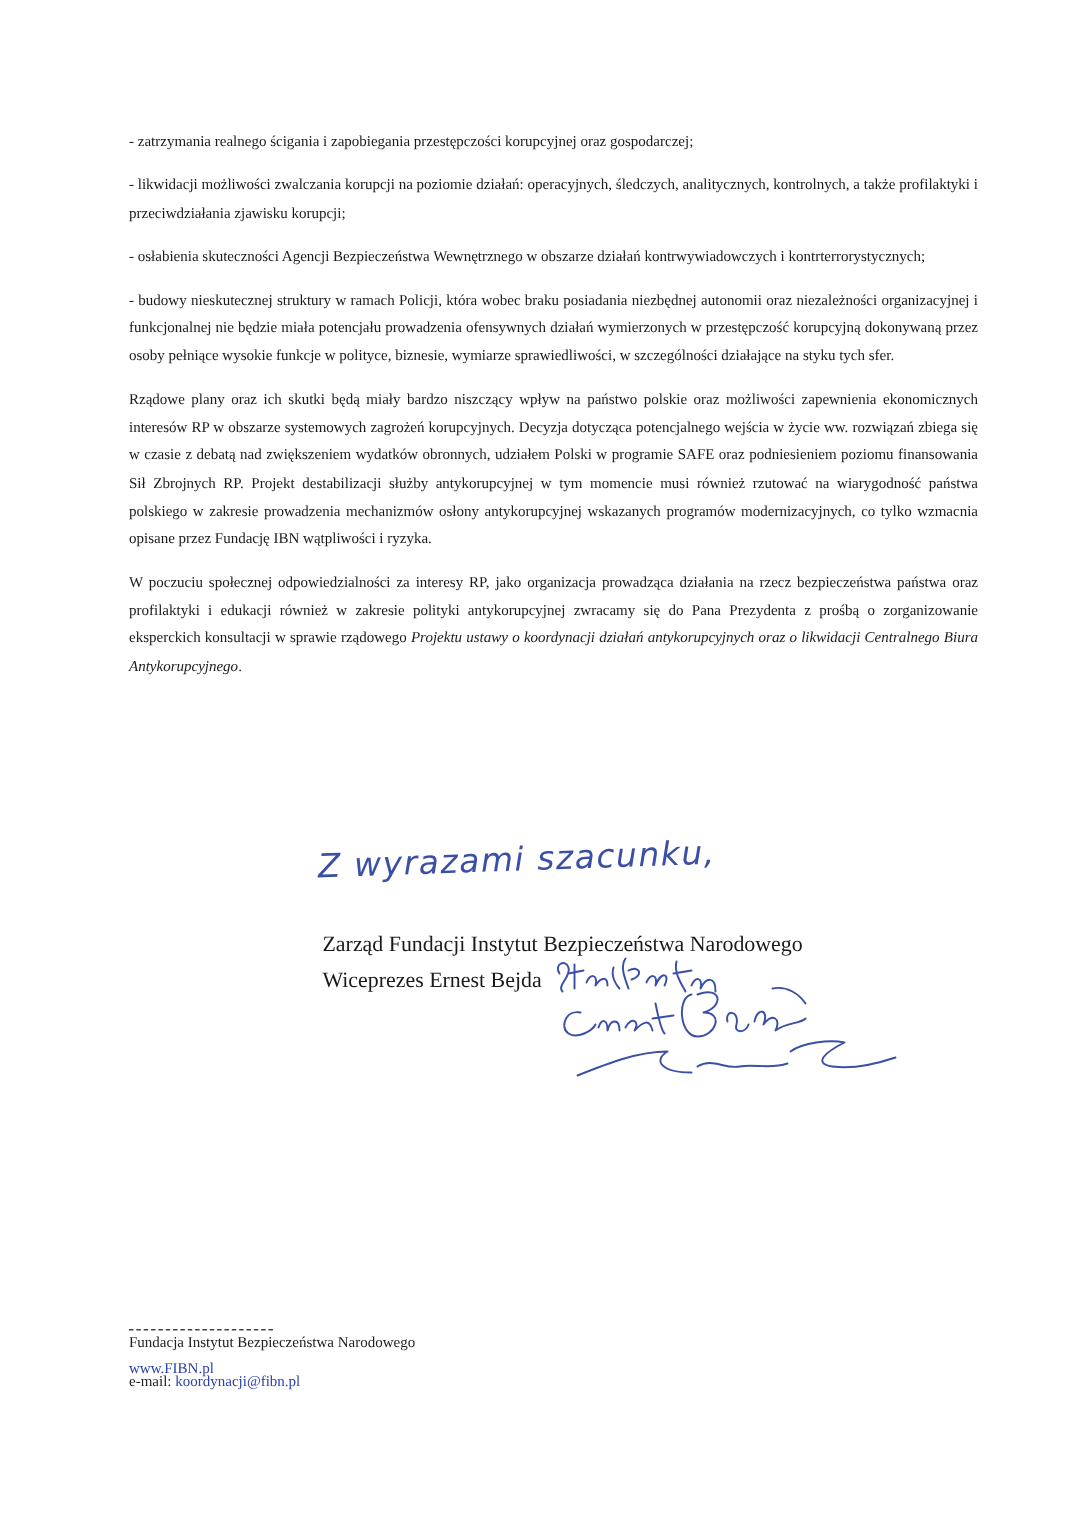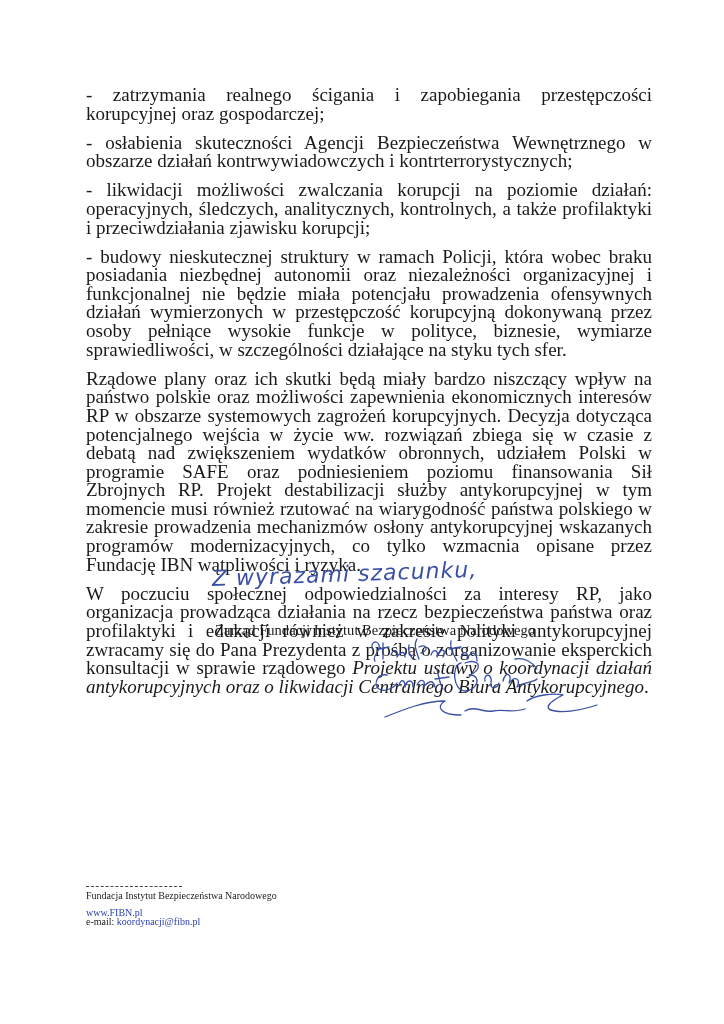--- a/index.html
+++ b/index.html
@@ -13,21 +13,21 @@
       position: relative;
       overflow: hidden;
       font-family: "Liberation Serif", serif;
       color: #1a1a1a;
     }
     .page {
       position: absolute;
       left: 86px;
       top: 86px;
       width: 566px;
-      font-size: 19px;
+      font-size: 10px;
       line-height: 18.6px;
     }
     .para {
       margin: 0 0 10.5px 0;
       text-align: justify;
     }
     .para em {
       font-style: italic;
     }
     .closing {
@@ -79,31 +79,32 @@
     }
     .footer a {
       color: #2a3fb0;
     }
   </style>
 </head>
 <body>
 
 <div class="page">
   <p class="para">- zatrzymania realnego ścigania i zapobiegania przestępczości korupcyjnej oraz gospodarczej;</p>
+  <p class="para">- likwidacji możliwości zwalczania korupcji na poziomie działań: operacyjnych, śledczych, analitycznych, kontrolnych, a także profilaktyki i przeciwdziałania zjawisku korupcji;</p>
   <p class="para">- osłabienia skuteczności Agencji Bezpieczeństwa Wewnętrznego w obszarze działań kontrwywiadowczych i kontrterrorystycznych;</p>
-  <p class="para">- likwidacji możliwości zwalczania korupcji na poziomie działań: operacyjnych, śledczych, analitycznych, kontrolnych, a także profilaktyki i przeciwdziałania zjawisku korupcji;</p>
   <p class="para">- budowy nieskutecznej struktury w ramach Policji, która wobec braku posiadania niezbędnej autonomii oraz niezależności organizacyjnej i funkcjonalnej nie będzie miała potencjału prowadzenia ofensywnych działań wymierzonych w przestępczość korupcyjną dokonywaną przez osoby pełniące wysokie funkcje w polityce, biznesie, wymiarze sprawiedliwości, w szczególności działające na styku tych sfer.</p>
   <p class="para">Rządowe plany oraz ich skutki będą miały bardzo niszczący wpływ na państwo polskie oraz możliwości zapewnienia ekonomicznych interesów RP w obszarze systemowych zagrożeń korupcyjnych. Decyzja dotycząca potencjalnego wejścia w życie ww. rozwiązań zbiega się w czasie z debatą nad zwiększeniem wydatków obronnych, udziałem Polski w programie SAFE oraz podniesieniem poziomu finansowania Sił Zbrojnych RP. Projekt destabilizacji służby antykorupcyjnej w tym momencie musi również rzutować na wiarygodność państwa polskiego w zakresie prowadzenia mechanizmów osłony antykorupcyjnej wskazanych programów modernizacyjnych, co tylko wzmacnia opisane przez Fundację IBN wątpliwości i ryzyka.</p>
   <p class="para"><span>W poczuciu społecznej odpowiedzialności za interesy RP, jako organizacja prowadząca działania na rzecz bezpieczeństwa państwa oraz profilaktyki i edukacji również w zakresie polityki antykorupcyjnej zwracamy się do Pana Prezydenta z prośbą o zorganizowanie eksperckich konsultacji w sprawie rządowego </span><em>Projektu ustawy o koordynacji działań antykorupcyjnych oraz o likwidacji Centralnego Biura Antykorupcyjnego</em><span>.</span></p>
 </div>
 
 <div class="closing">Z wyrazami szacunku,</div>
 
 <div class="sig-block">
   <span class="sig-line">Zarząd Fundacji Instytut Bezpieczeństwa Narodowego</span>
+  <span class="sig-line">Wiceprezes Ernest Bejda</span>
 </div>
 
 <svg class="signatures" viewBox="0 0 240 90" fill="none" stroke="#3a4fa6" stroke-width="1.3" stroke-linecap="round" stroke-linejoin="round">
 
   <path d="M8 14 C4 8, 12 4, 14 10 C16 16, 6 22, 10 26"></path>
   <path d="M18 8 L18 24 M14 14 L24 12"></path>
   <path d="M26 20 C28 14, 34 14, 32 22 C36 16, 40 16, 40 22"></path>
   <path d="M44 10 C42 16, 46 22, 48 24"></path>
   <path d="M52 4 C48 10, 52 18, 54 24 M54 12 C62 8, 64 16, 56 18"></path>
   <path d="M66 20 C68 14, 74 14, 72 22 C76 12, 82 14, 78 22"></path>

